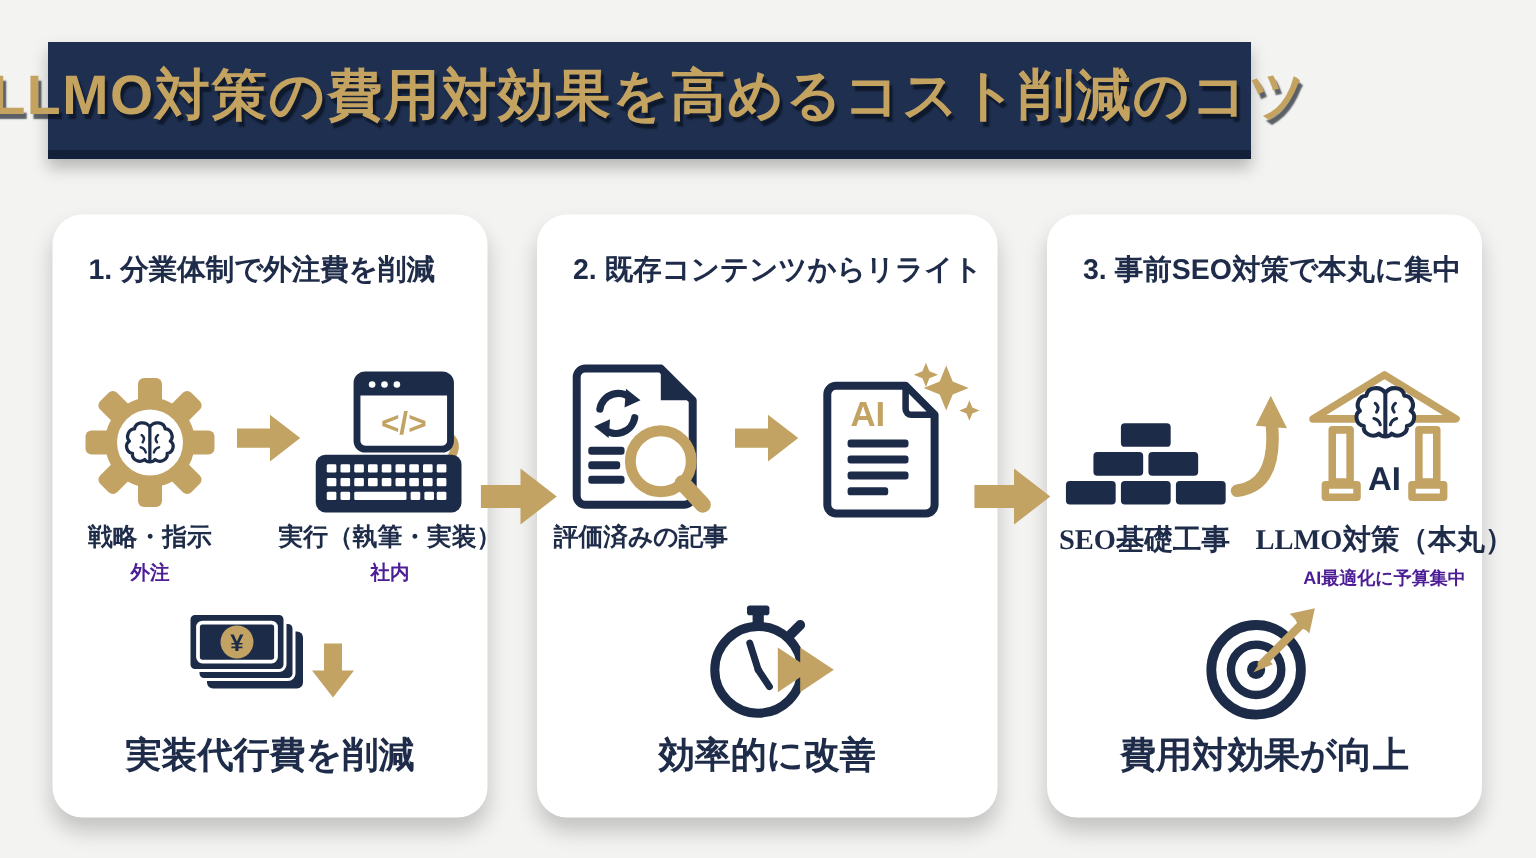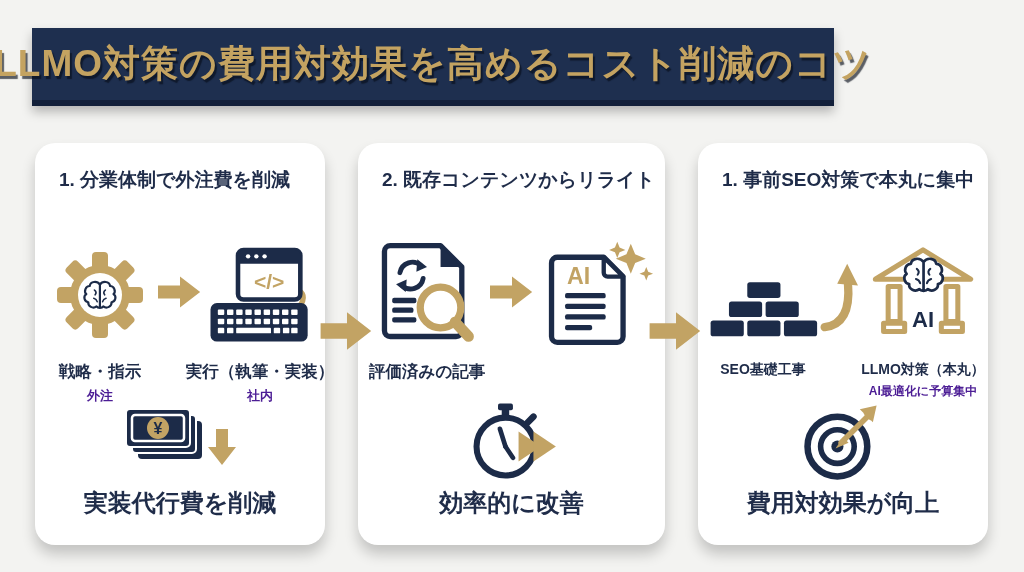--- a/index.html
+++ b/index.html
@@ -9,24 +9,24 @@
           box-shadow:0 6px 10px rgba(0,0,0,.25);}
   .banner-title{color:#c4a361;font-size:37px;font-weight:bold;letter-spacing:1px;white-space:nowrap;
           text-shadow:2px 3px 1px rgba(8,14,26,.65);margin:0;}
   .cards{position:absolute;left:35px;top:143px;width:953px;display:flex;gap:33px;}
   .card{flex:1;background:#ffffff;border-radius:20px;height:402px;box-sizing:border-box;
         padding:24px 10px 0;box-shadow:0 9px 14px rgba(0,0,0,.20);position:relative;}
   .card-heading{font-size:19px;font-weight:bold;color:#1f2c49;margin:0 0 0 14px;white-space:nowrap;}
   .flow{display:grid;grid-template-columns:minmax(0,1fr) 50px minmax(0,1fr);margin-top:40px;}
   .icon-cell{display:flex;justify-content:center;align-items:flex-end;height:114px;}
   .arrow-cell{display:flex;justify-content:center;align-items:flex-end;height:114px;}
-  .label-cell{display:flex;flex-direction:column;align-items:center;margin-top:14px;}
+  .label-cell{display:flex;flex-direction:column;align-items:center;}
   .flow-label{font-size:16.5px;font-weight:bold;color:#1f2c49;white-space:nowrap;}
   .flow-sublabel{font-size:13px;font-weight:bold;color:#4c1d95;white-space:nowrap;margin-top:4px;}
-  .card3 .flow-label{font-size:14px;}
+  .card3 .flow-label{font-size:19px;font-family:Liberation Serif, serif;}
   .card3 .flow-sublabel{font-size:12px;}
   .result{position:absolute;left:0;right:0;bottom:26px;display:flex;flex-direction:column;align-items:center;}
   .result-icon{display:flex;justify-content:center;align-items:center;height:86px;}
   .result-label{font-size:24px;font-weight:bold;color:#1f2c49;white-space:nowrap;margin-top:4px;}
   .gap-arrow{position:absolute;top:166px;width:54px;height:44px;}
   .gap-arrow-1{left:285px;}
   .gap-arrow-2{left:614px;}
   svg text{font-family:"Liberation Sans","DejaVu Sans",sans-serif;}
 </style>
 </head>
@@ -195,21 +195,21 @@
           <line x1="48" y1="52" x2="56" y2="64" stroke="#1c2b48" stroke-width="5" stroke-linecap="round"></line>
           <polygon points="62,36 86,52 62,68" fill="#c2a364"></polygon>
           <polygon points="78,36 102,52 78,68" fill="#c2a364"></polygon>
         </svg>
       </div>
       <span class="result-label">効率的に改善</span>
     </div>
   </section>
 
   <section class="card card3">
-    <h2 class="card-heading">1. 事前SEO対策で本丸に集中</h2>
+    <h2 class="card-heading">3. 事前SEO対策で本丸に集中</h2>
     <div class="flow">
       <div class="icon-cell">
         <svg width="122" height="72" viewBox="0 0 126 74">
           <g fill="#1c2b48">
             <rect x="45" y="4" width="38" height="18" rx="3"></rect>
             <rect x="24" y="26" width="38" height="18" rx="3"></rect>
             <rect x="66" y="26" width="38" height="18" rx="3"></rect>
             <rect x="3" y="48" width="38" height="18" rx="3"></rect>
             <rect x="45" y="48" width="38" height="18" rx="3"></rect>
             <rect x="87" y="48" width="38" height="18" rx="3"></rect>

